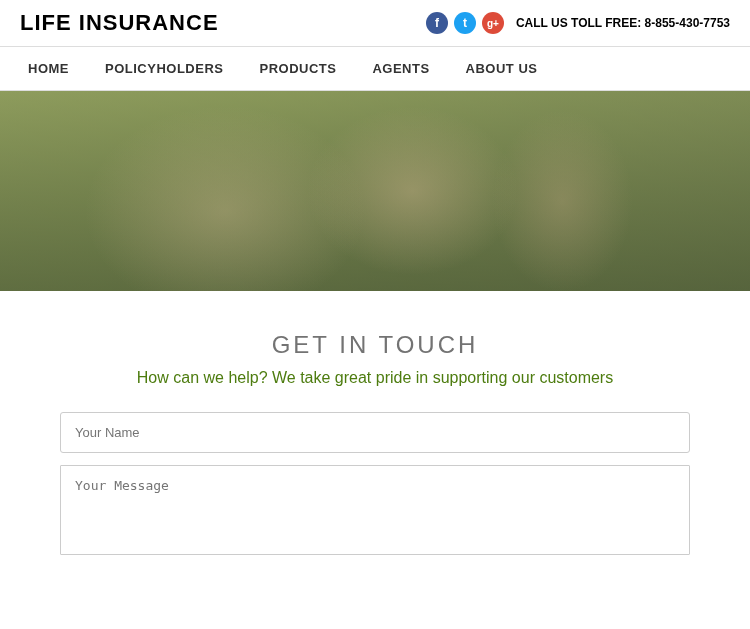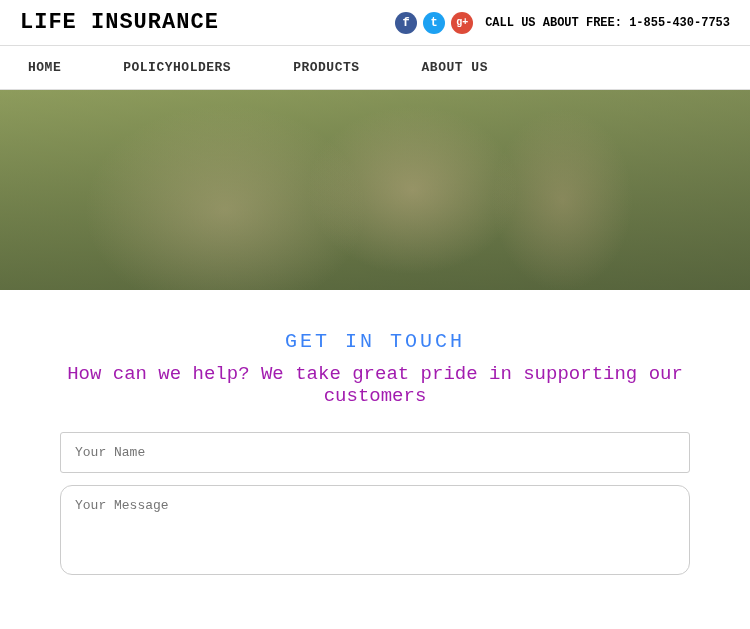--- a/index.html
+++ b/index.html
@@ -1,15 +1,15 @@
 <!DOCTYPE html>
 <html><head>
   <meta charset="utf-8">
   <style>
-    * { margin: 0; padding: 0; box-sizing: border-box; font-family: Liberation Mono, monospace; }
+    * { margin: 0; padding: 0; box-sizing: border-box; }
     body { font-family: Arial, sans-serif; width: 750px; background: #fff; }
 
     
     .header {
       display: flex;
       align-items: center;
       justify-content: space-between;
       padding: 10px 20px;
       background: #fff;
     }
@@ -54,21 +54,20 @@
     
     nav {
       background: #fff;
       border-top: 1px solid #ddd;
       border-bottom: 1px solid #ddd;
     }
     nav ul {
       display: flex;
       list-style: none;
       padding: 0 10px;
-      gap: 26px;
     }
     nav ul li a {
       display: block;
       padding: 14px 18px;
       text-decoration: none;
       color: #333;
       font-size: 13px;
       font-weight: 600;
       letter-spacing: 0.5px;
       text-transform: uppercase;
@@ -102,30 +101,30 @@
         linear-gradient(to bottom, rgba(140,155,90,0.6) 0%, rgba(90,105,60,0.7) 100%);
     }
 
     
     .contact-section {
       padding: 40px 60px 30px;
       text-align: center;
       background: #fff;
     }
     .contact-title {
-      font-size: 20px;
+      font-size: 24px;
       font-weight: 300;
       letter-spacing: 3px;
       text-transform: uppercase;
-      color: #3b82f6;
+      color: #737373;
       margin-bottom: 10px;
     }
     .contact-subtitle {
-      font-size: 19px;
-      color: #a21caf;
+      font-size: 16px;
+      color: #4d7c0f;
       margin-bottom: 25px;
     }
     .form-row {
       display: flex;
       gap: 8px;
       margin-bottom: 12px;
     }
     .form-row input {
       flex: 1;
       padding: 12px 14px;
@@ -133,56 +132,59 @@
       border-radius: 3px;
       font-size: 13px;
       color: #999;
       outline: none;
     }
     textarea {
       width: 100%;
       height: 90px;
       padding: 12px 14px;
       border: 1px solid #ccc;
-      border-radius: 12px;
+      border-radius: 1px;
       font-size: 13px;
       color: #999;
       resize: none;
       outline: none;
       margin-bottom: 20px;
     }
   </style>
 </head>
 <body>
 
 <div class="header">
   <div class="logo">LIFE INSURANCE</div>
   <div class="header-right">
     <div class="social-icons">
       <div class="social-icon fb">f</div>
       <div class="social-icon tw">t</div>
       <div class="social-icon gp" style="font-size:10px;">g+</div>
     </div>
     <div class="toll-free">
-      <span>CALL US ABOUT FREE:</span>
-      <span>1-855-430-7753</span>
+      <span>CALL US TOLL FREE:</span>
+      <span>8-855-430-7753</span>
     </div>
   </div>
 </div>
 
 <nav>
   <ul>
     <li>
         <a href="#">HOME</a>
       </li>
     <li>
         <a href="#">POLICYHOLDERS</a>
       </li>
     <li>
         <a href="#">PRODUCTS</a>
+      </li>
+    <li>
+        <a href="#">AGENTS</a>
       </li>
     <li>
         <a href="#">ABOUT US</a>
       </li>
   </ul>
 </nav>
 
 <div class="hero">
   <div class="hero-bg"></div>
 </div>

